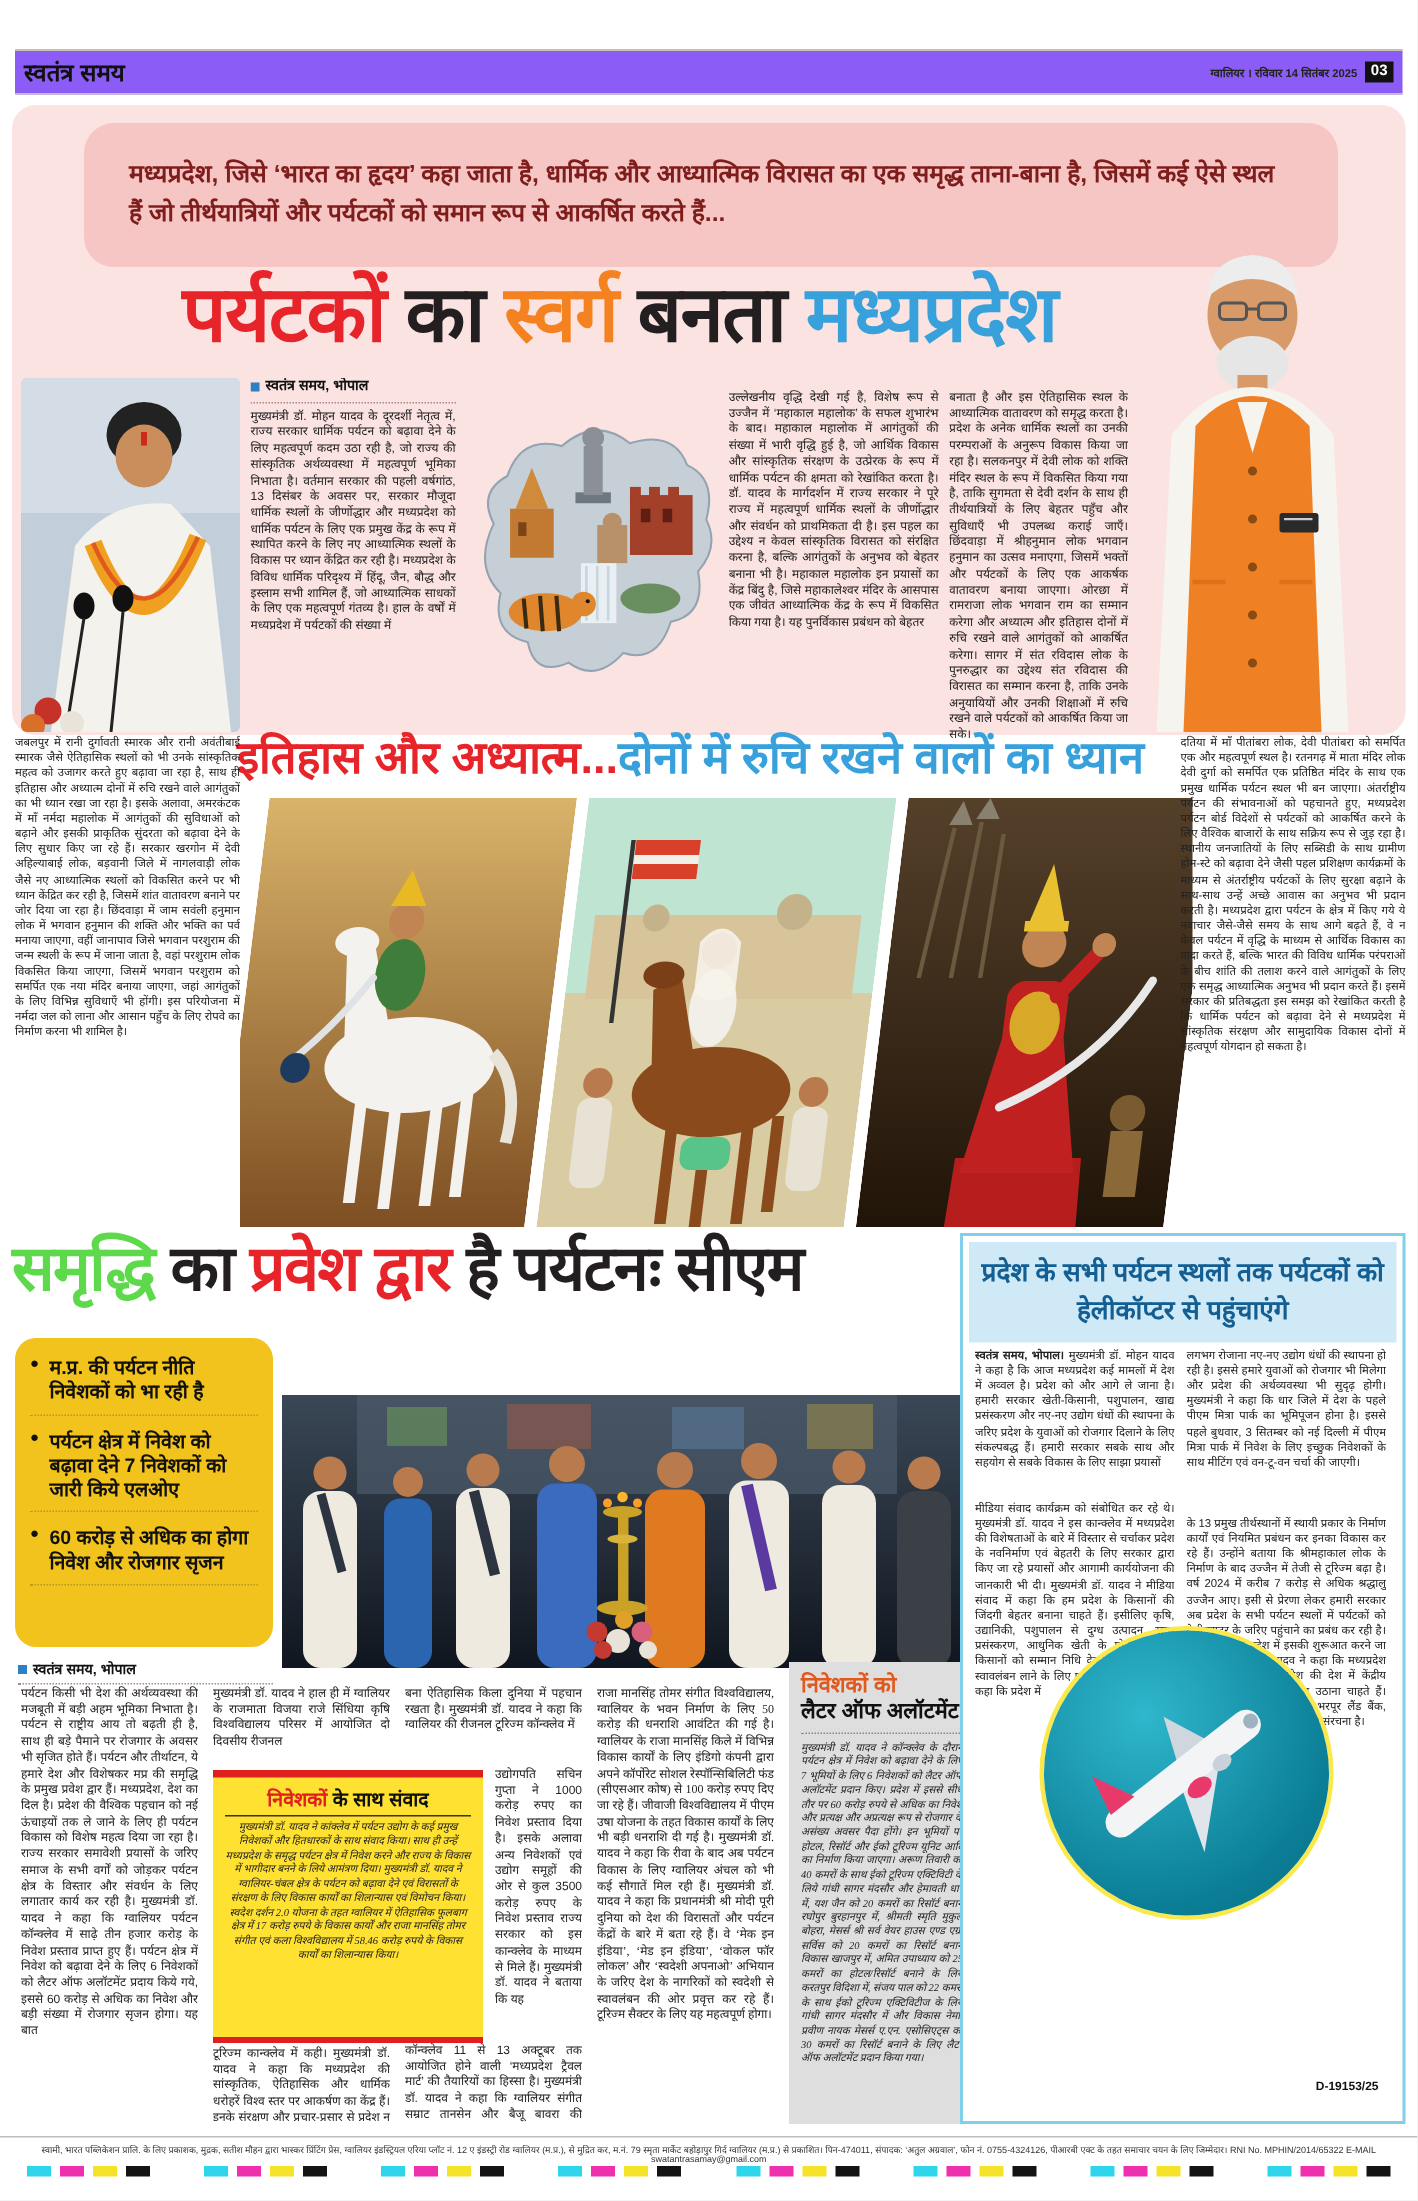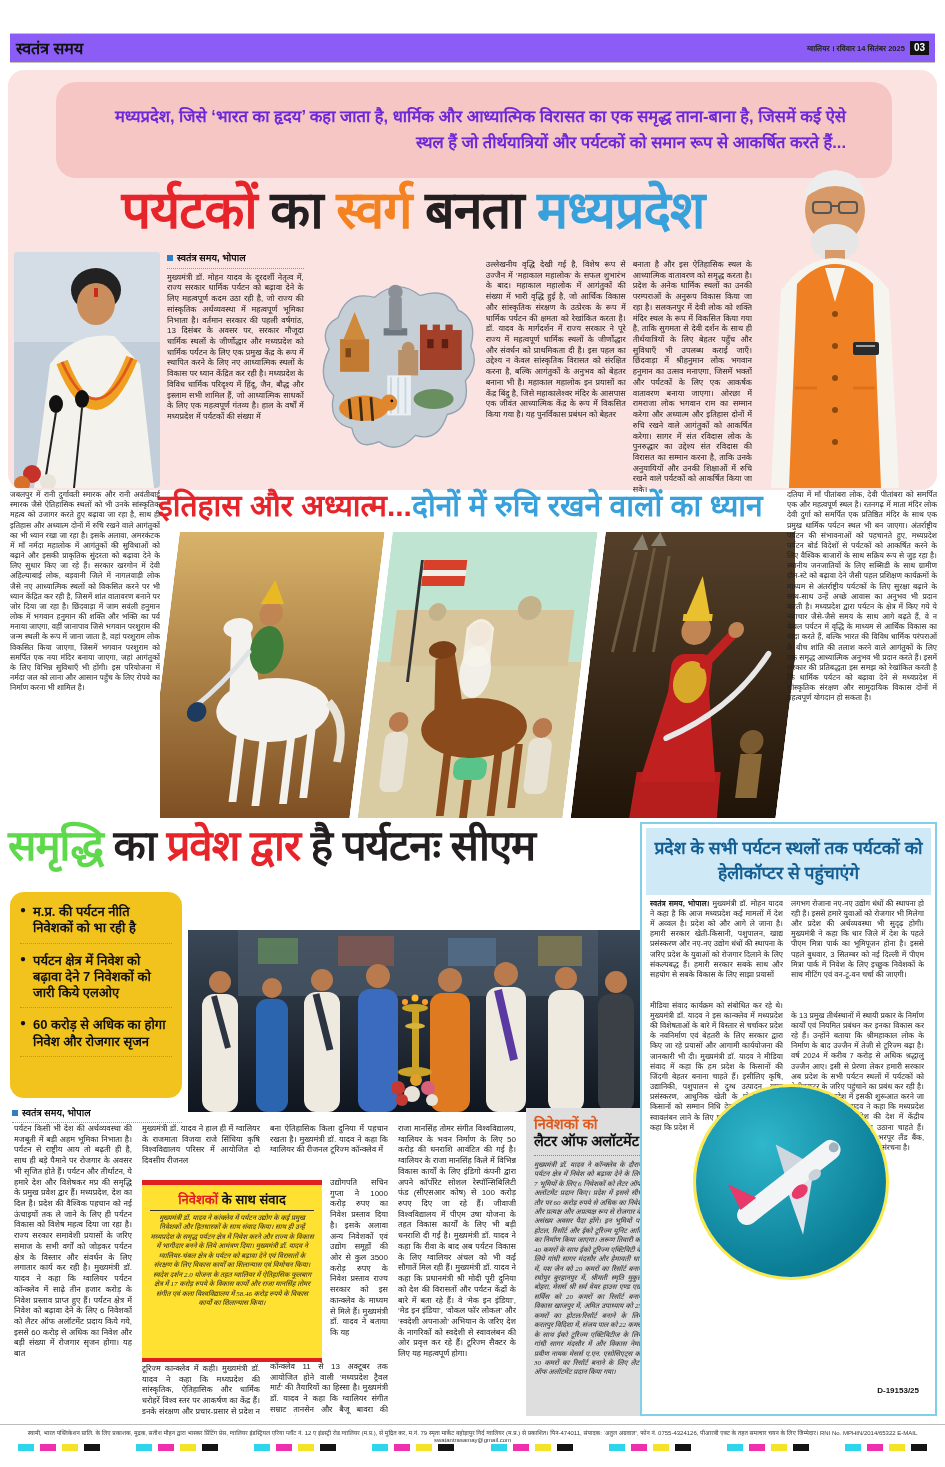--- a/index.html
+++ b/index.html
@@ -11,21 +11,21 @@
             display:flex;align-items:center;justify-content:space-between;padding:0 6px;box-sizing:border-box;}
   .paper-name{font-weight:bold;font-size:16px;color:#111;}
   .masthead-right{display:flex;align-items:center;gap:5px;}
   .edition-line{font-size:7.5px;font-weight:bold;color:#222;}
   .page-num{display:inline-block;background:#111;color:#fff;font-weight:bold;font-size:10px;
             padding:2px 4px;line-height:1;}
   
   .pink-wrap{position:absolute;left:8px;top:70px;width:929px;height:420px;background:#fbe3e1;border-radius:16px;}
   .lead-box{position:absolute;left:48px;top:12px;width:836px;height:96px;background:#f6c6c4;border-radius:20px;
             display:flex;align-items:center;justify-content:center;padding:0 30px;box-sizing:border-box;}
-  .lead-box p{margin:16px;font-size:16.5px;line-height:1.55;font-weight:bold;text-align:right;color:#6d28d9;}
+  .lead-box p{margin:0;font-size:16.5px;line-height:1.55;font-weight:bold;text-align:left;color:#7f1d1d;}
   .main-headline{position:absolute;left:30px;top:112px;width:750px;text-align:center;
                  font-size:52px;font-weight:bold;line-height:1.1;letter-spacing:-1px;}
   .hl-red{color:#e7242a;}.hl-black{color:#231f20;}.hl-orange{color:#f58220;}.hl-blue{color:#38a1dc;}
   .hl-green{color:#5fd94c;}
   
   .article1{position:absolute;left:6px;top:182px;width:738px;height:236px;display:flex;gap:7px;}
   .small-text{font-size:8px;line-height:1.34;text-align:justify;color:#222;}
   .a1col{height:236px;overflow:hidden;}
   .byline{display:flex;align-items:center;gap:4px;font-weight:bold;font-size:9.5px;color:#111;
           border-bottom:1px dotted #aa8888;padding-bottom:3px;margin-bottom:4px;}
@@ -372,21 +372,21 @@
         <div class="cm-col small-text" style="left:128px;">
           <div class="seg" style="height:54px;">मुख्यमंत्री डॉ. यादव ने हाल ही में ग्वालियर के राजमाता विजया राजे सिंधिया कृषि विश्वविद्यालय परिसर में आयोजित दो दिवसीय रीजनल</div>
           <div style="height:186px;"></div>
           <div class="seg" style="height:50px;">टूरिज्म कान्क्लेव में कही। मुख्यमंत्री डॉ. यादव ने कहा कि मध्यप्रदेश की सांस्कृतिक, ऐतिहासिक और धार्मिक धरोहरें विश्व स्तर पर आकर्षण का केंद्र हैं। इनके संरक्षण और प्रचार-प्रसार से प्रदेश न केवल आर्थिक रूप से आत्मनिर्भर बनेगा, बल्कि बेहतर, विकसित और समृद्ध भारत के लक्ष्य को भी मजबूती मिलेगी। ग्वालियर देश की राजधानी के करीब का क्षेत्र है। यहां राजा मानसिंह तोमर के काल में</div>
         </div>
         <div class="cm-col small-text" style="left:256px;">
           <div class="seg" style="height:54px;">बना ऐतिहासिक किला दुनिया में पहचान रखता है। मुख्यमंत्री डॉ. यादव ने कहा कि ग्वालियर की रीजनल टूरिज्म कॉन्क्लेव में</div>
           <div class="seg" style="height:184px;width:58px;margin-left:auto;">उद्योगपति सचिन गुप्ता ने 1000 करोड़ रुपए का निवेश प्रस्ताव दिया है। इसके अलावा अन्य निवेशकों एवं उद्योग समूहों की ओर से कुल 3500 करोड़ रुपए के निवेश प्रस्ताव राज्य सरकार को इस कान्क्लेव के माध्यम से मिले हैं। मुख्यमंत्री डॉ. यादव ने बताया कि यह</div>
           <div class="seg">कॉन्क्लेव 11 से 13 अक्टूबर तक आयोजित होने वाली ‘मध्यप्रदेश ट्रैवल मार्ट’ की तैयारियों का हिस्सा है। मुख्यमंत्री डॉ. यादव ने कहा कि ग्वालियर संगीत सम्राट तानसेन और बैजू बावरा की विरासत है।</div>
         </div>
-        <div class="cm-col small-text" style="left:384px;">
+        <div class="cm-col small-text" style="left:384px;font-family:Liberation Serif, serif;">
           <span>राजा मानसिंह तोमर संगीत विश्वविद्यालय, ग्वालियर के भवन निर्माण के लिए 50 करोड़ की धनराशि आवंटित की गई है। ग्वालियर के राजा मानसिंह किले में विभिन्न विकास कार्यों के लिए इंडिगो कंपनी द्वारा अपने कॉर्पोरेट सोशल रेस्पॉन्सिबिलिटी फंड (सीएसआर कोष) से 100 करोड़ रुपए दिए जा रहे हैं। जीवाजी विश्वविद्यालय में पीएम उषा योजना के तहत विकास कार्यों के लिए भी बड़ी धनराशि दी गई है। मुख्यमंत्री डॉ. यादव ने कहा कि रीवा के बाद अब पर्यटन विकास के लिए ग्वालियर अंचल को भी कई सौगातें मिल रही हैं। मुख्यमंत्री डॉ. यादव ने कहा कि प्रधानमंत्री श्री मोदी पूरी दुनिया को देश की विरासतों और पर्यटन केंद्रों के बारे में बता रहे हैं। वे ‘मेक इन इंडिया’, ‘मेड इन इंडिया’, ‘वोकल फॉर लोकल’ और ‘स्वदेशी अपनाओ’ अभियान के जरिए देश के नागरिकों को स्वदेशी से स्वावलंबन की ओर प्रवृत्त कर रहे हैं। टूरिज्म सैक्टर के लिए यह महत्वपूर्ण होगा।</span>
         </div>
 
         <div class="dialog-box">
           <div class="dialog-title">
             <span class="red">निवेशकों</span><span> के साथ संवाद</span>
           </div>
           <div class="serif-it">मुख्यमंत्री डॉ. यादव ने कांक्लेव में पर्यटन उद्योग के कई प्रमुख निवेशकों और हितधारकों के साथ संवाद किया। साथ ही उन्हें मध्यप्रदेश के समृद्ध पर्यटन क्षेत्र में निवेश करने और राज्य के विकास में भागीदार बनने के लिये आमंत्रण दिया। मुख्यमंत्री डॉ. यादव ने ग्वालियर-चंबल क्षेत्र के पर्यटन को बढ़ावा देने एवं विरासतों के संरक्षण के लिए विकास कार्यों का शिलान्यास एवं विमोचन किया। स्वदेश दर्शन 2.0 योजना के तहत ग्वालियर में ऐतिहासिक फूलबाग क्षेत्र में 17 करोड़ रुपये के विकास कार्यों और राजा मानसिंह तोमर संगीत एवं कला विश्वविद्यालय में 58.46 करोड़ रुपये के विकास कार्यों का शिलान्यास किया।</div>
         </div>
 

